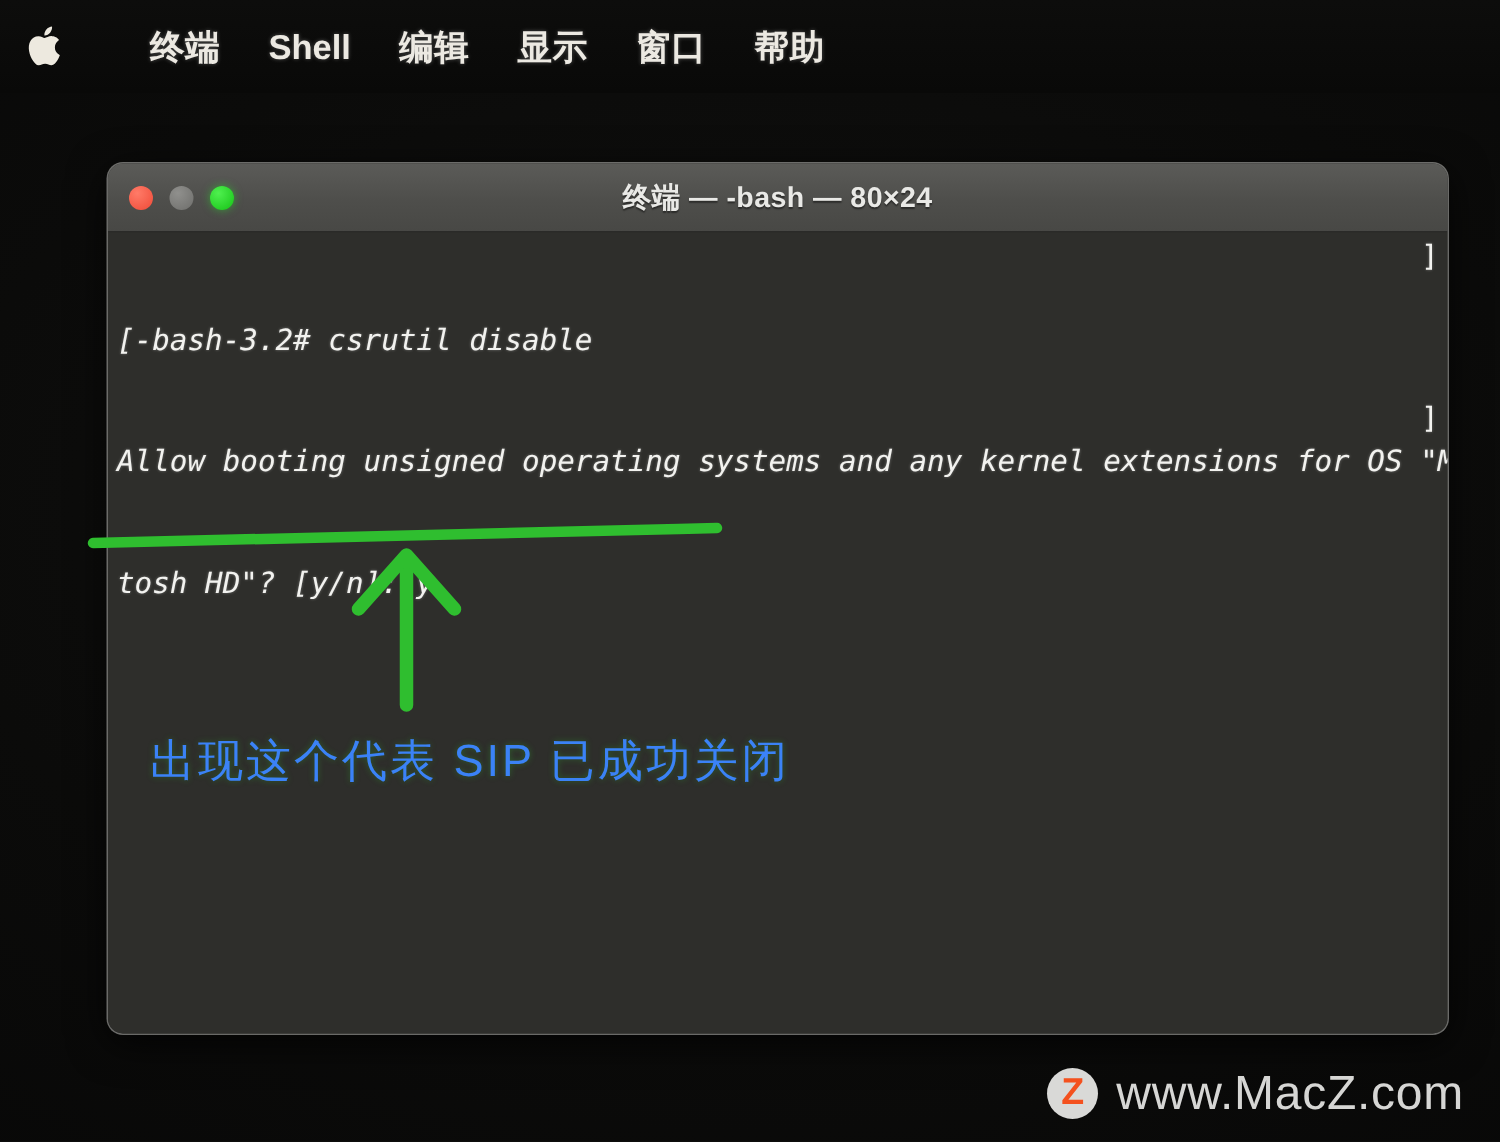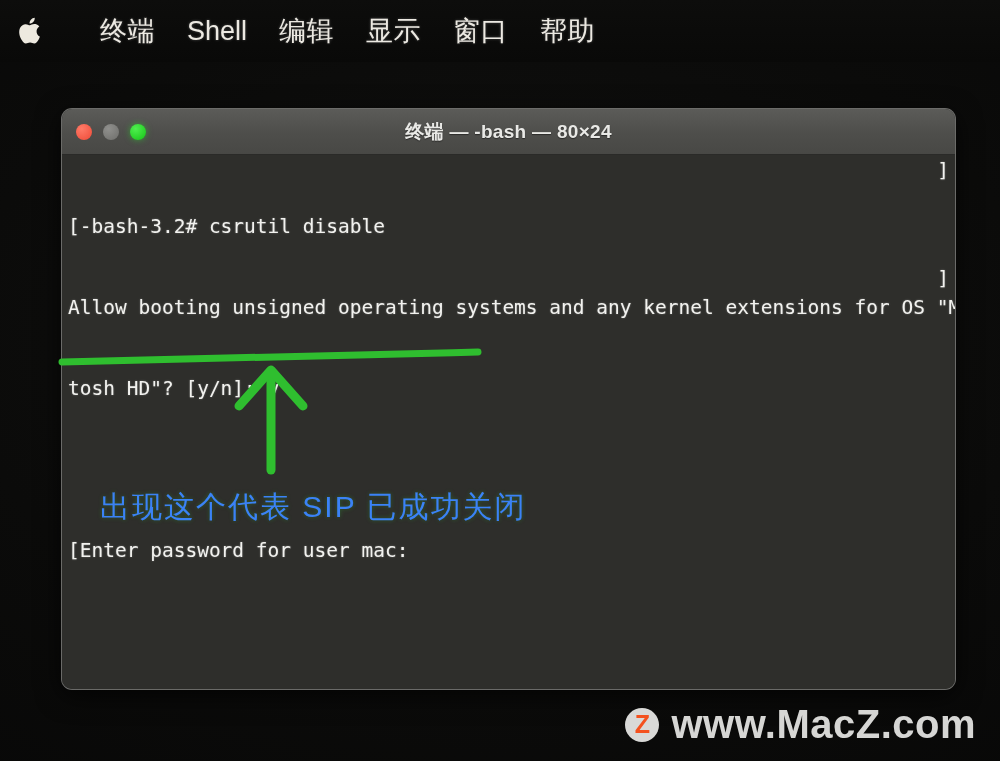--- a/index.html
+++ b/index.html
@@ -37,33 +37,33 @@
     background: linear-gradient(180deg, #0d0d0c 0%, #090908 100%);
     z-index: 5;
   }
   .apple-logo {
     width: 26px; height: 30px;
     margin-right: 40px;
     display: block;
   }
   .menu-item {
     color: #ece9e2;
-    font-size: 27px;
-    font-weight: 400;
+    font-size: 23px;
+    font-weight: 700;
     letter-spacing: 0.5px;
     padding: 0 16px;
     white-space: nowrap;
     text-shadow: 0 0 3px rgba(255,255,255,0.28);
   }
   .menu-item.latin { letter-spacing: 0px; }
 
   
   #terminal-window {
     position: absolute;
-    left: 62px; top: 109px;
+    left: 72px; top: 109px;
     width: 893px; height: 580px;
     border-radius: 10px;
     overflow: hidden;
     box-shadow: 0 0 0 1px rgba(190,190,185,0.55), 0 6px 26px rgba(0,0,0,0.75);
     background: #2c2c2a;
   }
   #titlebar {
     position: relative;
     height: 45px;
     background: linear-gradient(180deg, #5b5b58 0%, #4e4e4b 55%, #484845 100%);
@@ -108,21 +108,21 @@
     position: absolute;
     left: 6px; top: 4px;
     right: 6px;
     font-family: "DejaVu Sans Mono", "Liberation Mono", monospace;
     font-size: 19.5px;
     line-height: 27px;
     color: #f2f2ef;
     white-space: pre;
     text-shadow: 0 0 2px rgba(255,255,255,0.35);
   }
-  .tline { display: block; height: 27px; }
+  .tline { display: block; height: 27px; font-style: italic; }
   .tline.blank { color: transparent; }
   
   .edge-artifact {
     position: absolute;
     right: 6px;
     font-family: "DejaVu Sans Mono", "Liberation Mono", monospace;
     font-size: 19.5px;
     color: #f2f2ef;
     text-shadow: 0 0 2px rgba(255,255,255,0.35);
   }
@@ -162,22 +162,22 @@
     align-items: center;
     justify-content: center;
     color: #f4511e;
     font-size: 25px;
     font-weight: 700;
     font-family: "Liberation Sans", sans-serif;
     line-height: 1;
   }
   #watermark-text {
     color: #d6d6d4;
-    font-size: 40px;
-    font-weight: 700;
+    font-size: 32px;
+    font-weight: 400;
     letter-spacing: 0.5px;
   }
 </style>
 </head>
 <body>
 
 <div id="screen"></div>
 
 <div id="menubar">
   <svg class="apple-logo" viewBox="0 0 26 30">
@@ -201,21 +201,20 @@
     </div>
     <div id="window-title">终端 — -bash — 80×24</div>
   </div>
 
   <div id="terminal-body">
     <div id="terminal-text">
       <span class="tline">[-bash-3.2# csrutil disable</span>
       <span class="tline">Allow booting unsigned operating systems and any kernel extensions for OS "Macin</span>
       <span class="tline">tosh HD"? [y/n]: y</span>
       <span class="tline blank">&nbsp;</span>
-      <span class="tline">[Enter password for user mac:</span>
       
       
       
       
       
     </div>
     <span class="edge-artifact" style="top:4px;">]</span>
     <span class="edge-artifact" style="top:112px;">]</span>
   </div>
 </div>

